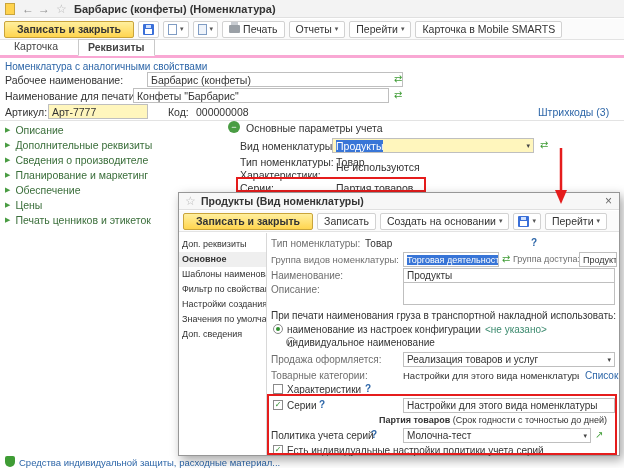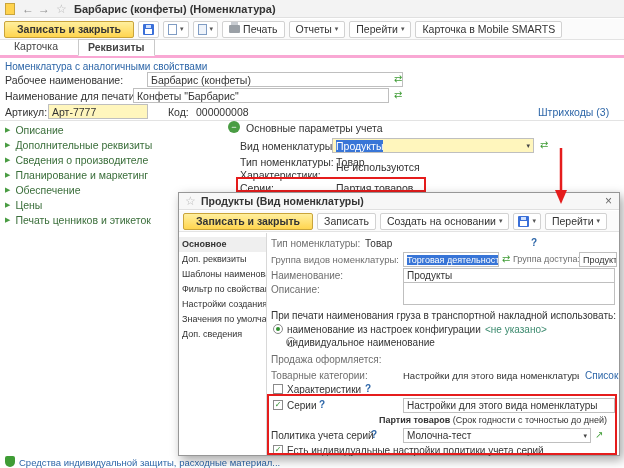--- a/index.html
+++ b/index.html
@@ -216,22 +216,22 @@
           <span class="dd">▾</span>
         </button>
       <button class="tbtn">
           <span>Перейти</span>
           <span class="dd">▾</span>
         </button>
     </div>
 
     
     <div class="dside">
+      <div class="ditem">Доп. реквизиты</div>
       <div class="ditem active">Основное</div>
-      <div class="ditem">Доп. реквизиты</div>
       <div class="ditem">Шаблоны наименований</div>
       <div class="ditem">Фильтр по свойствам</div>
       <div class="ditem">Настройки создания</div>
       <div class="ditem">Значения по умолчанию</div>
       <div class="ditem">Доп. сведения</div>
     </div>
 
     
     <span class="glbl abs" style="left:92px;top:45px">Тип номенклатуры:</span>
     <span class="dval abs" style="left:186px;top:45px">Товар</span>
@@ -259,20 +259,24 @@
     <span class="glbl abs" style="left:92px;top:117px;color:#333">При печати наименования груза в транспортной накладной использовать:</span>
 
     <span class="radio sel abs" style="left:94px;top:131px"></span>
     <span class="dval abs" style="left:108px;top:131px">наименование из настроек конфигурации</span>
     <span class="notspec abs" style="left:306px;top:131px">&lt;не указано&gt;</span>
 
     <span class="radio abs" style="left:94px;top:144px"></span>
     <span class="dval abs" style="left:108px;top:144px">индивидуальное наименование</span>
 
     <span class="glbl abs" style="left:92px;top:161px">Продажа оформляется:</span>
+    <div class="dfield abs" style="left:224px;top:159px;width:212px">
+      <span>Реализация товаров и услуг</span>
+      <span class="comboarrow">▾</span>
+    </div>
 
     <span class="glbl abs" style="left:92px;top:177px">Товарные категории:</span>
     <span class="dval abs" style="left:224px;top:177px;font-size:9.5px;max-width:176px;overflow:hidden;display:inline-block">Настройки для этого вида номенклатуры</span>
     <span class="link abs" style="left:406px;top:177px;font-size:10px">Список</span>
 
     <span class="cb abs" style="left:94px;top:191px"></span>
     <span class="dval abs" style="left:108px;top:191px">Характеристики</span>
     <span class="q abs" style="left:186px;top:190px">?</span>
 
     

